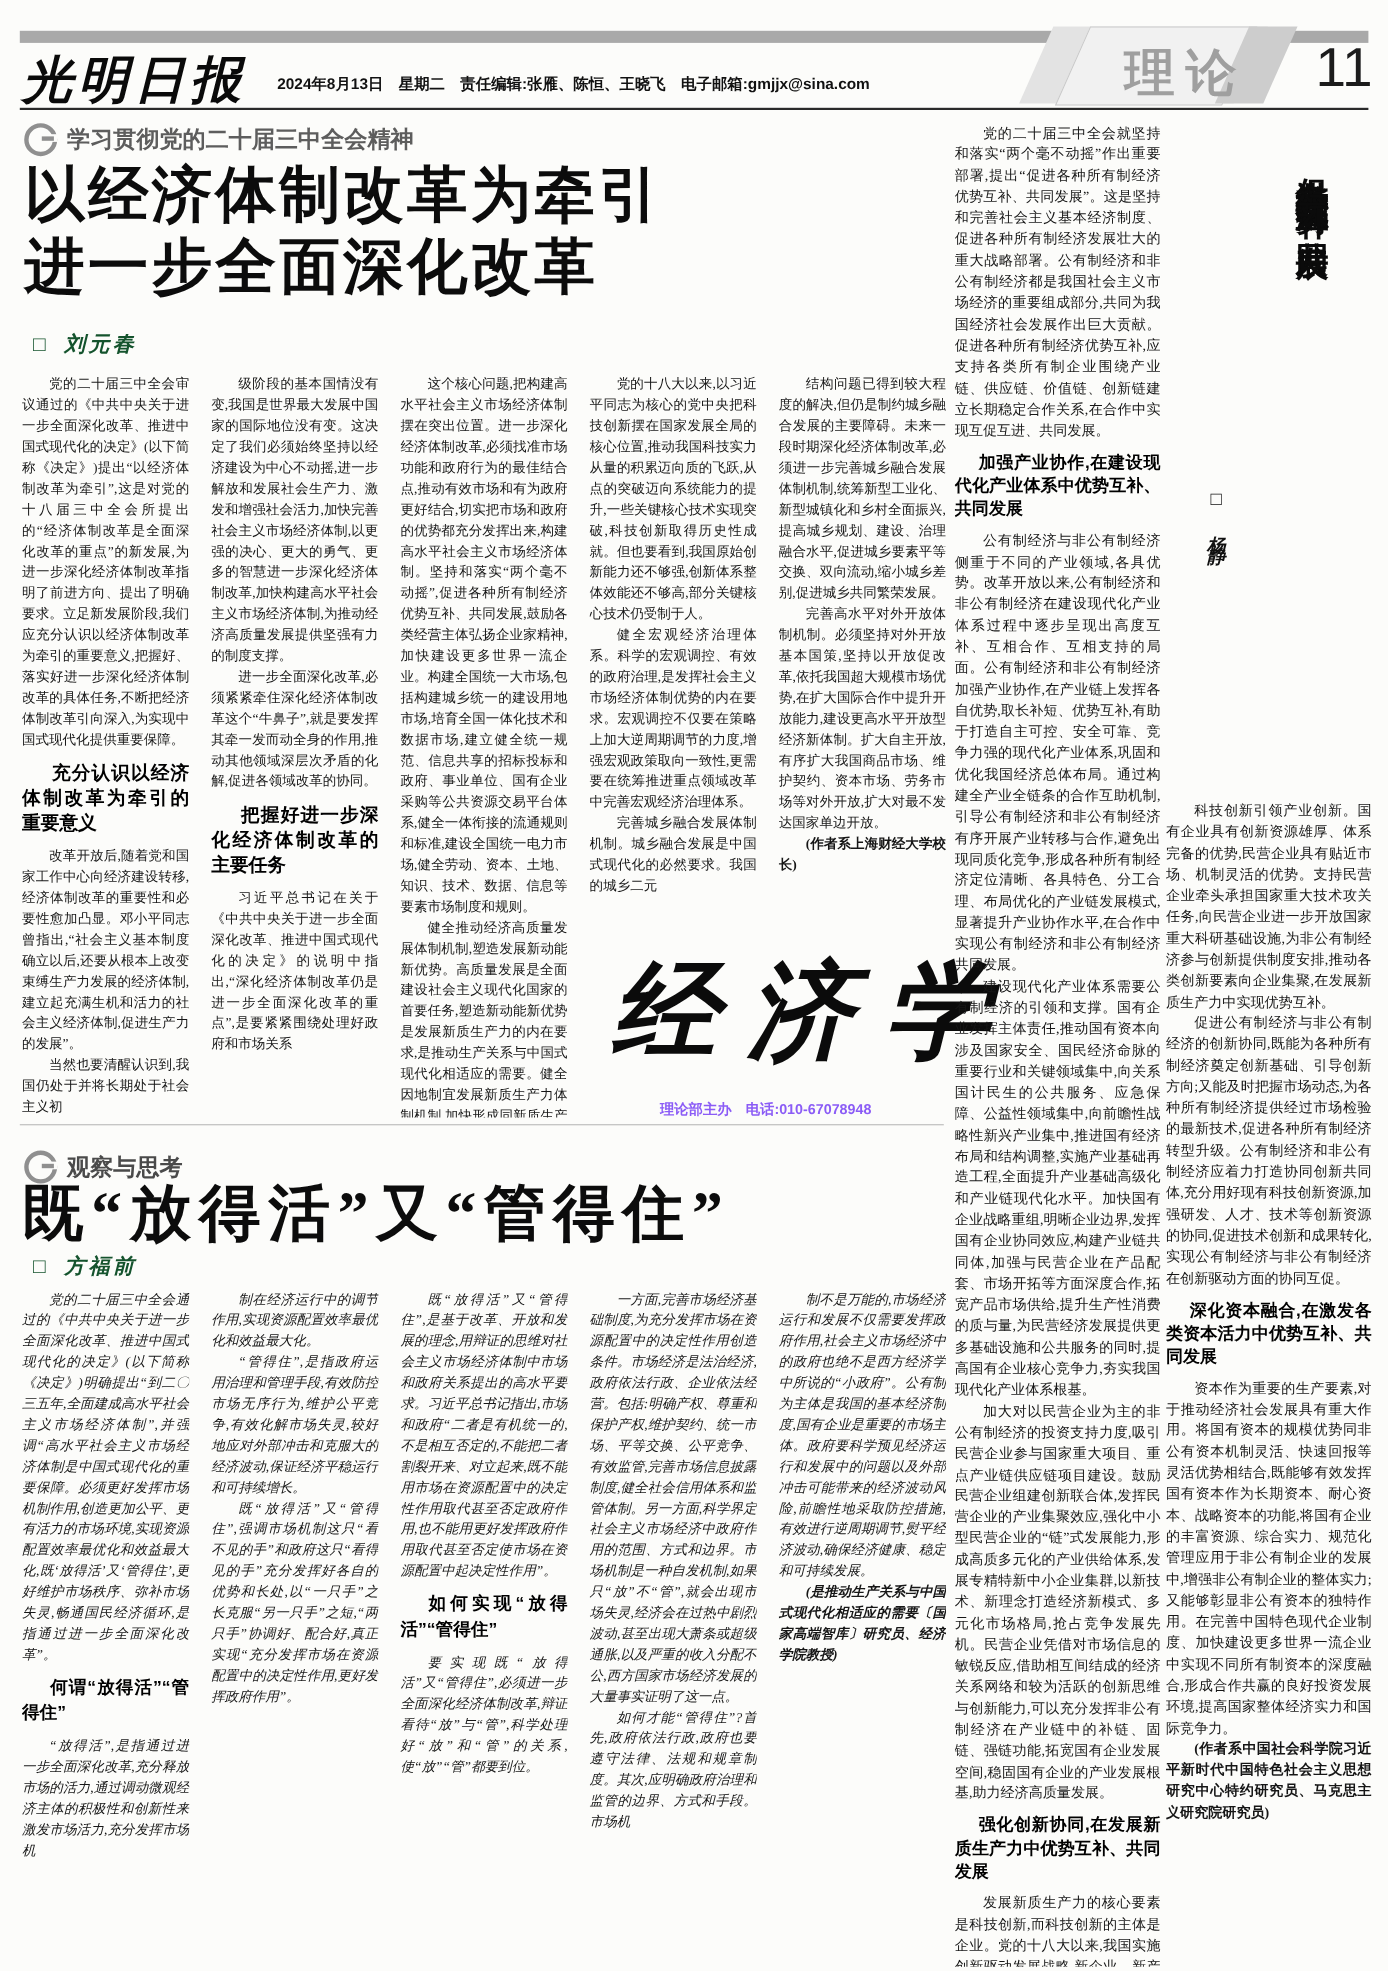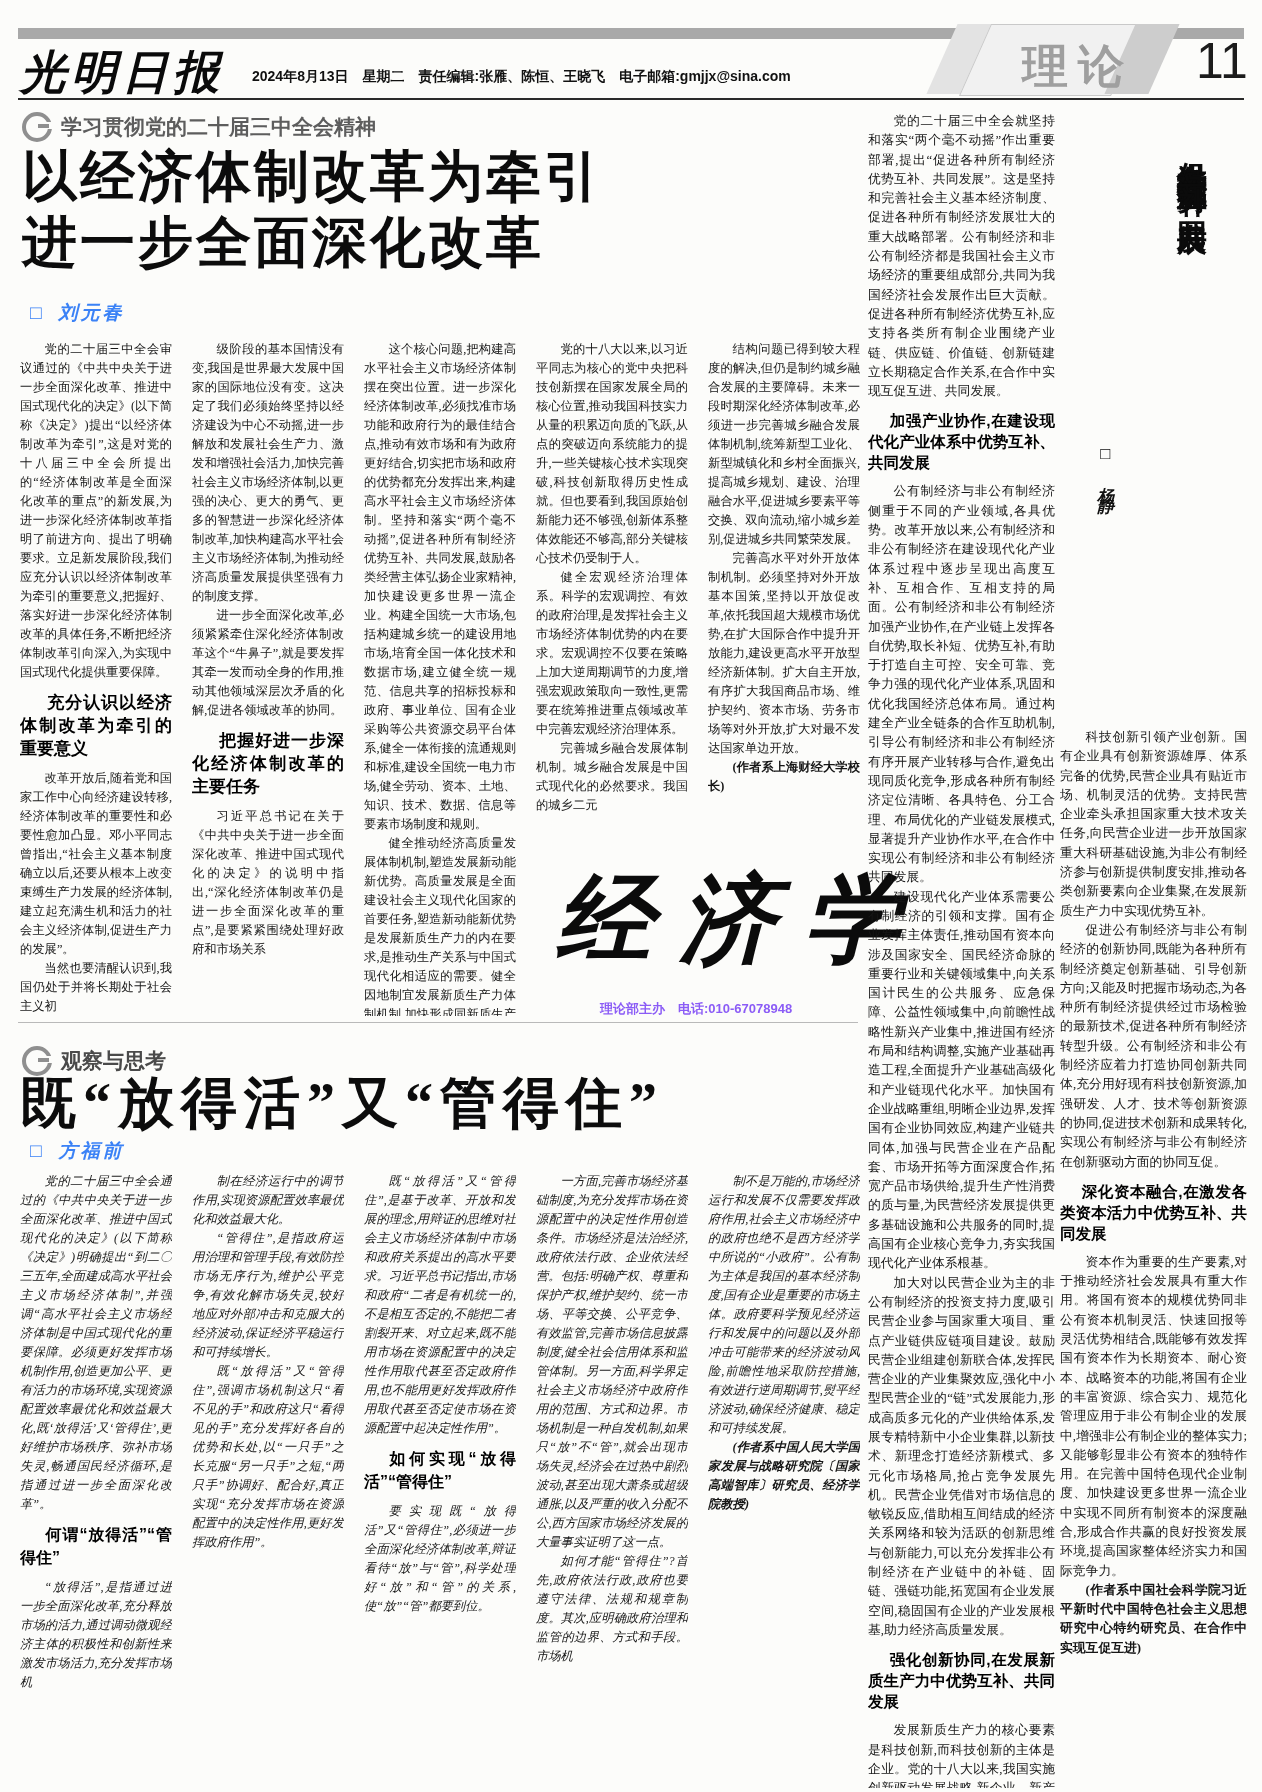--- a/index.html
+++ b/index.html
@@ -17,21 +17,21 @@
   .mast-rule{position:absolute;left:18px;top:98px;width:1226px;height:2px;background:#2a2a2a;}
 
   
   .kicker{position:absolute;display:flex;align-items:center;gap:9px;font-family:"Liberation Sans",sans-serif;font-weight:bold;font-size:21px;color:#5d5d5d;}
   .gmark{width:22px;height:22px;border:4px solid #8f8f8f;border-radius:50%;position:relative;flex:0 0 auto;}
   .gmark::before{content:"";position:absolute;right:-4px;top:6px;width:12px;height:7px;background:#fcfcfa;}
   .gmark::after{content:"";position:absolute;right:-1px;top:8px;width:11px;height:4px;background:#8f8f8f;}
 
   
   .main-title{position:absolute;left:22px;top:144px;font-weight:900;font-size:55px;line-height:66px;letter-spacing:3px;color:#0c0c0c;font-family:"Liberation Serif",serif;}
-  .byline{position:absolute;font-style:italic;font-weight:bold;font-size:19px;letter-spacing:3px;color:#3b82f6;}
+  .byline{position:absolute;font-style:italic;font-weight:bold;font-size:19px;letter-spacing:3px;color:#14532d;}
   .byline .mk{font-style:normal;margin-right:14px;font-weight:400;}
   .bottom-title{position:absolute;left:20px;top:1066px;font-weight:900;font-size:56px;letter-spacing:7px;color:#0c0c0c;font-family:"Liberation Serif",serif;}
 
   
   .cols{position:absolute;display:flex;gap:20px;align-items:flex-start;}
   .bodycol{width:155px;font-size:12.3px;line-height:19px;text-align:justify;overflow:hidden;color:#161616;}
   .bodycol p{margin:0;text-indent:2em;}
   .bodycol p.subhead{font-family:"Liberation Sans",sans-serif;font-weight:bold;font-size:17px;line-height:23px;margin:9px 0;text-indent:1.6em;color:#000;}
   .bodycol p.attr{font-weight:bold;}
   .kai p{font-style:italic;}
@@ -129,21 +129,21 @@
       <div class="vtitle">促进各种所有制经济优势互补、共同发展</div>
       <div class="vbyline">
         <span class="mk">□</span><span>杨静</span>
       </div>
     </div>
     <div class="rightcol" style="left:1060px;top:728px;height:1060px;">
         <p class="para">科技创新引领产业创新。国有企业具有创新资源雄厚、体系完备的优势,民营企业具有贴近市场、机制灵活的优势。支持民营企业牵头承担国家重大技术攻关任务,向民营企业进一步开放国家重大科研基础设施,为非公有制经济参与创新提供制度安排,推动各类创新要素向企业集聚,在发展新质生产力中实现优势互补。</p>
         <p class="para">促进公有制经济与非公有制经济的创新协同,既能为各种所有制经济奠定创新基础、引导创新方向;又能及时把握市场动态,为各种所有制经济提供经过市场检验的最新技术,促进各种所有制经济转型升级。公有制经济和非公有制经济应着力打造协同创新共同体,充分用好现有科技创新资源,加强研发、人才、技术等创新资源的协同,促进技术创新和成果转化,实现公有制经济与非公有制经济在创新驱动方面的协同互促。</p>
         <p class="subhead">深化资本融合,在激发各类资本活力中优势互补、共同发展</p>
         <p class="para">资本作为重要的生产要素,对于推动经济社会发展具有重大作用。将国有资本的规模优势同非公有资本机制灵活、快速回报等灵活优势相结合,既能够有效发挥国有资本作为长期资本、耐心资本、战略资本的功能,将国有企业的丰富资源、综合实力、规范化管理应用于非公有制企业的发展中,增强非公有制企业的整体实力;又能够彰显非公有资本的独特作用。在完善中国特色现代企业制度、加快建设更多世界一流企业中实现不同所有制资本的深度融合,形成合作共赢的良好投资发展环境,提高国家整体经济实力和国际竞争力。</p>
-        <p class="attr">(作者系中国社会科学院习近平新时代中国特色社会主义思想研究中心特约研究员、在合作中实现互促互进)</p>
+        <p class="attr">(作者系中国社会科学院习近平新时代中国特色社会主义思想研究中心特约研究员、马克思主义研究院研究员)</p>
       </div>
   </section>
 
   <section>
     <div class="kicker" style="left:22px;top:1046px;color:#4a4a4a;">
       <span class="gmark"></span>
       <span>观察与思考</span>
     </div>
     <h2 class="bottom-title" style="margin:0;">既“放得活”又“管得住”</h2>
     <div class="byline" style="left:30px;top:1138px;">
@@ -164,18 +164,18 @@
           <p class="para">既“放得活”又“管得住”,是基于改革、开放和发展的理念,用辩证的思维对社会主义市场经济体制中市场和政府关系提出的高水平要求。习近平总书记指出,市场和政府“二者是有机统一的,不是相互否定的,不能把二者割裂开来、对立起来,既不能用市场在资源配置中的决定性作用取代甚至否定政府作用,也不能用更好发挥政府作用取代甚至否定使市场在资源配置中起决定性作用”。</p>
           <p class="subhead">如何实现“放得活”“管得住”</p>
           <p class="para">要实现既“放得活”又“管得住”,必须进一步全面深化经济体制改革,辩证看待“放”与“管”,科学处理好“放”和“管”的关系,使“放”“管”都要到位。</p>
         </div>
       <div class="bodycol" style="height:616px;">
           <p class="para">一方面,完善市场经济基础制度,为充分发挥市场在资源配置中的决定性作用创造条件。市场经济是法治经济,政府依法行政、企业依法经营。包括:明确产权、尊重和保护产权,维护契约、统一市场、平等交换、公平竞争、有效监管,完善市场信息披露制度,健全社会信用体系和监管体制。另一方面,科学界定社会主义市场经济中政府作用的范围、方式和边界。市场机制是一种自发机制,如果只“放”不“管”,就会出现市场失灵,经济会在过热中剧烈波动,甚至出现大萧条或超级通胀,以及严重的收入分配不公,西方国家市场经济发展的大量事实证明了这一点。</p>
           <p class="para">如何才能“管得住”?首先,政府依法行政,政府也要遵守法律、法规和规章制度。其次,应明确政府治理和监管的边界、方式和手段。市场机</p>
         </div>
       <div class="bodycol" style="height:616px;">
           <p class="para">制不是万能的,市场经济运行和发展不仅需要发挥政府作用,社会主义市场经济中的政府也绝不是西方经济学中所说的“小政府”。公有制为主体是我国的基本经济制度,国有企业是重要的市场主体。政府要科学预见经济运行和发展中的问题以及外部冲击可能带来的经济波动风险,前瞻性地采取防控措施,有效进行逆周期调节,熨平经济波动,确保经济健康、稳定和可持续发展。</p>
-          <p class="attr">(作者系中国人民大学国家发展与战略研究院〔国家高端智库〕研究员、经济学院教授)</p>
+          <p class="attr">(是推动生产关系与中国式现代化相适应的需要〔国家高端智库〕研究员、经济学院教授)</p>
         </div>
     </div>
   </section>
 
 </div>
 
 </body></html>

